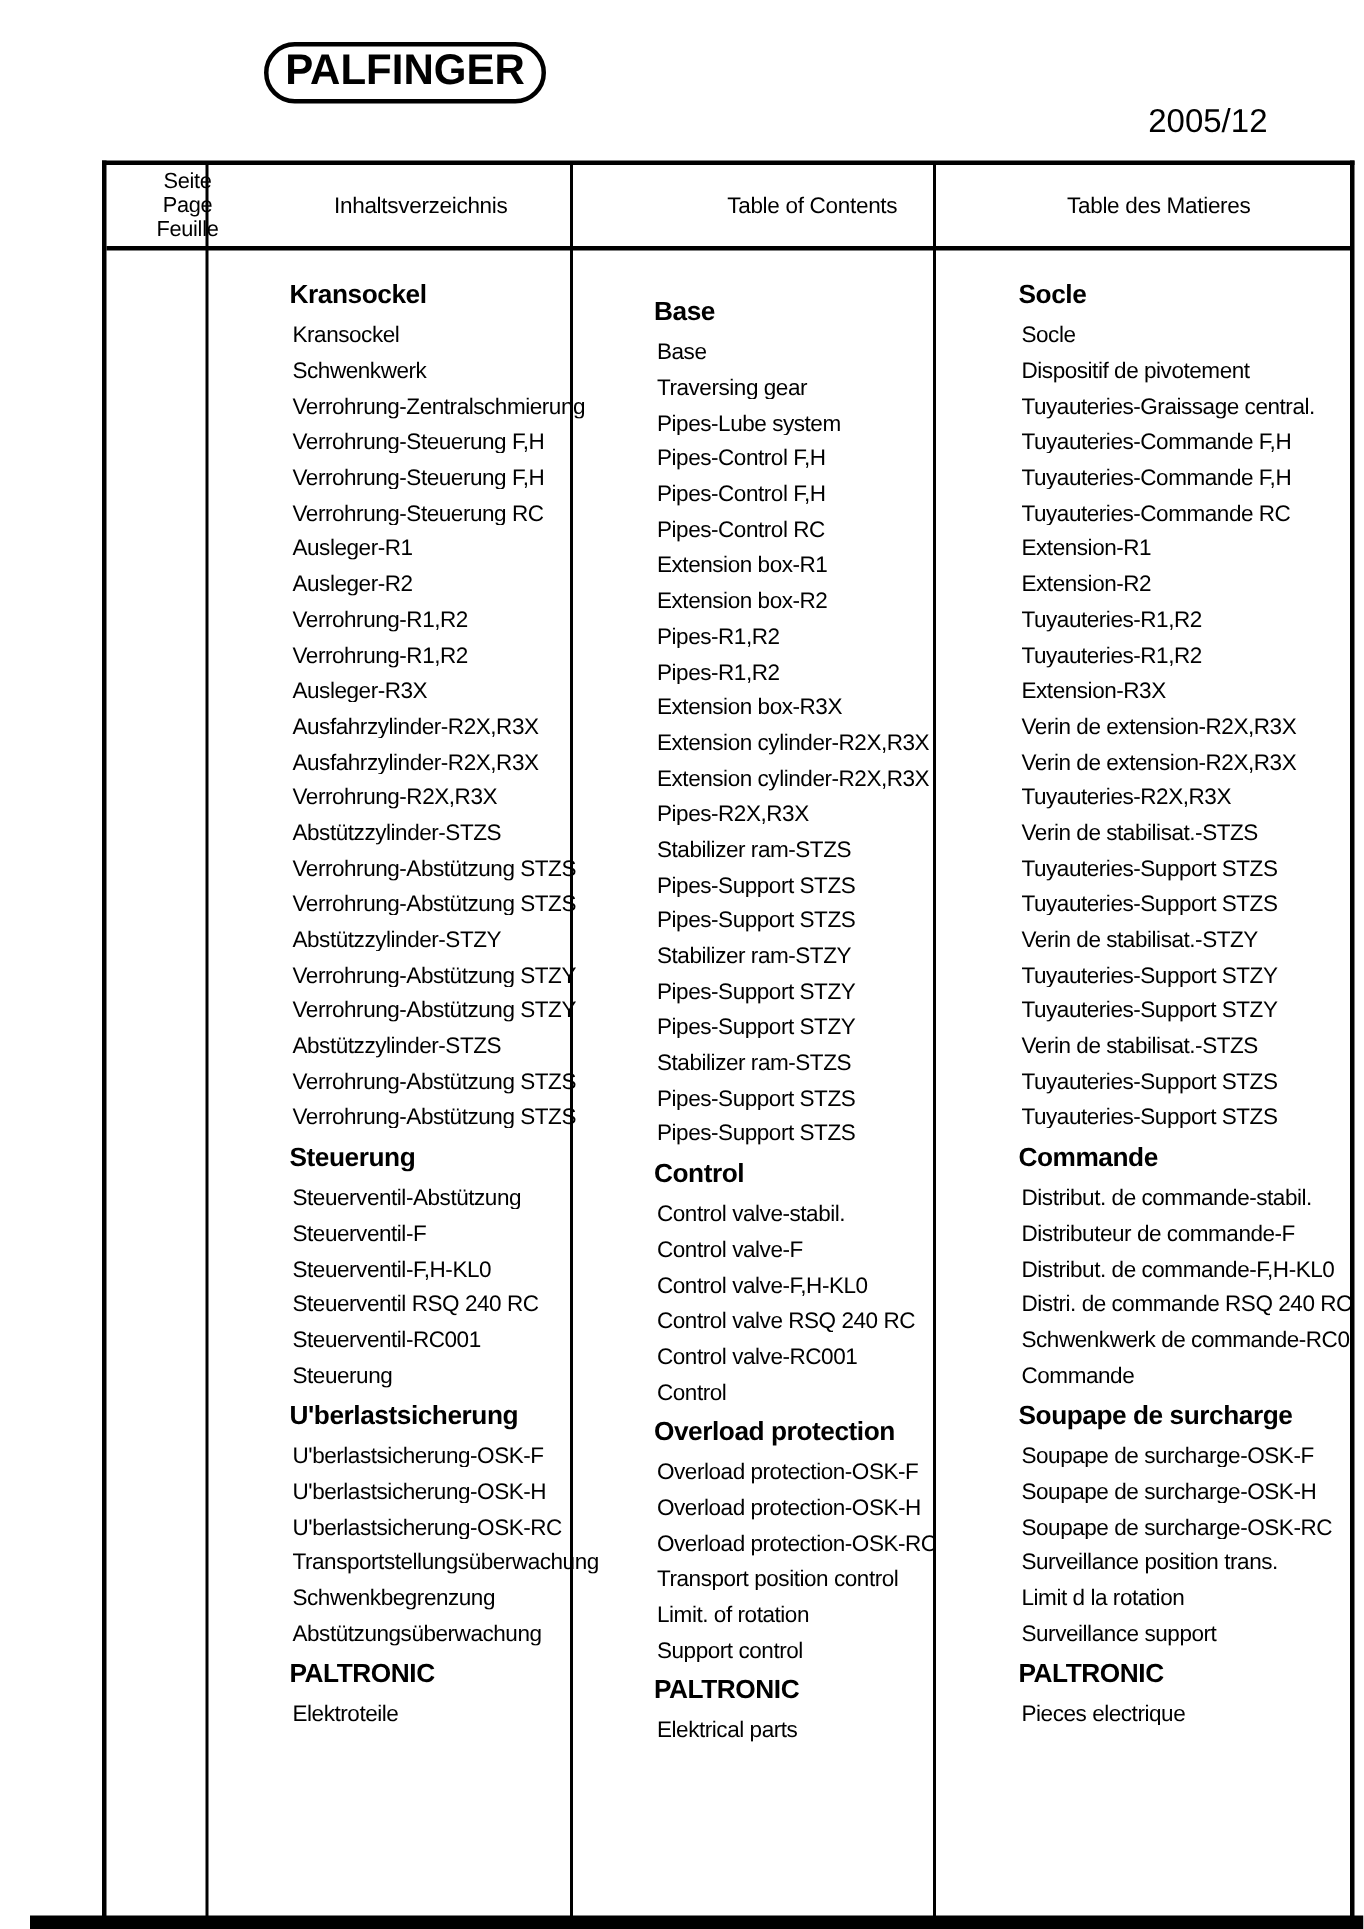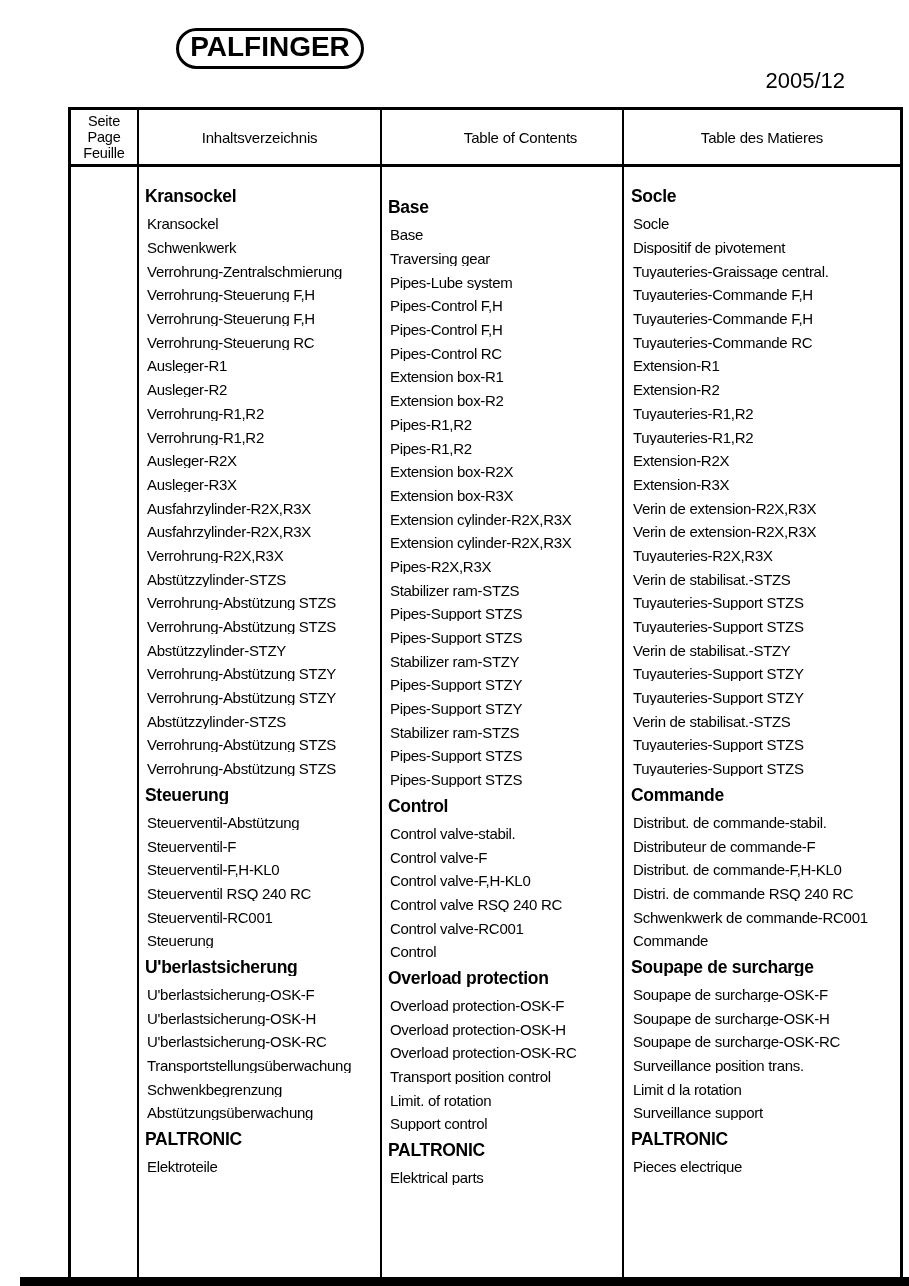--- a/index.html
+++ b/index.html
@@ -41,31 +41,31 @@
   .toc .vline.v1 { left:66px; }
   .toc .vline.v2 { left:309px; }
   .toc .vline.v3 { left:551px; }
   .toc .header-sep {
     position:absolute; left:0; right:0; top:54px; height:3px; background:#000;
   }
 
   .hcell {
     position:absolute; top:0; height:54px;
     display:flex; align-items:center; justify-content:center;
-    font-size:15px; letter-spacing:-0.2px; text-align:center;
+    font-size:15px; letter-spacing:-0.2px; text-align:center;padding-left:21px;
   }
   .hcell.h1 { left:0; width:66px; flex-direction:column; line-height:16px; font-size:14.5px; }
   .hcell.h2 { left:68px;  width:241px; }
   .hcell.h3 { left:311px; width:277px;border-radius:27px; }
   .hcell.h4 { left:553px; right:0; }
 
   .rows {
     position:absolute; left:0; right:0; top:72px;
   }
-  .row { display:flex; height:23.7px; align-items:center; }
+  .row { display:flex; height:23.7px; align-items:center;padding-left:48px; }
   .row.heading { height:30px; }
   .c {
     box-sizing:border-box; white-space:nowrap; overflow:hidden;
     font-size:15px; letter-spacing:-0.3px; line-height:1;
   }
   .c.p  { width:68px; flex:none; }
   .c.de { width:243px; flex:none; padding-left:8px; }
   .c.en { width:242px; flex:none; padding-left:8px;margin-top:22px; }
   .c.fr { flex:1; padding-left:9px; }
   .row.heading .c { font-weight:bold; font-size:17.5px; letter-spacing:-0.3px; }
@@ -163,26 +163,20 @@
     <div class="c fr">Tuyauteries-R1,R2</div>
   </div>
       <div class="row">
     <div class="c p"></div>
     <div class="c de">Verrohrung-R1,R2</div>
     <div class="c en">Pipes-R1,R2</div>
     <div class="c fr">Tuyauteries-R1,R2</div>
   </div>
       <div class="row">
     <div class="c p"></div>
-    <div class="c de">Ausleger-R2X</div>
-    <div class="c en">Extension box-R2X</div>
-    <div class="c fr">Extension-R2X</div>
-  </div>
-      <div class="row">
-    <div class="c p"></div>
     <div class="c de">Ausleger-R3X</div>
     <div class="c en">Extension box-R3X</div>
     <div class="c fr">Extension-R3X</div>
   </div>
       <div class="row">
     <div class="c p"></div>
     <div class="c de">Ausfahrzylinder-R2X,R3X</div>
     <div class="c en">Extension cylinder-R2X,R3X</div>
     <div class="c fr">Verin de extension-R2X,R3X</div>
   </div>

